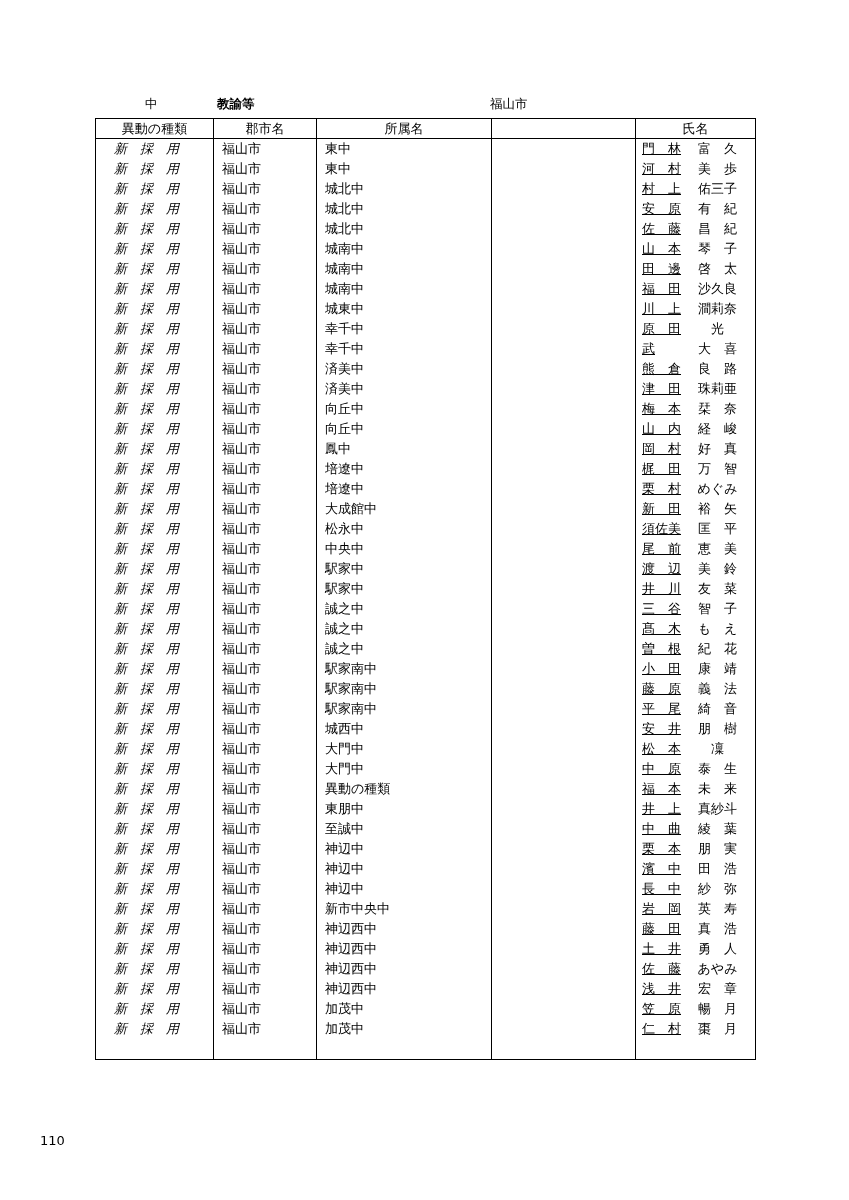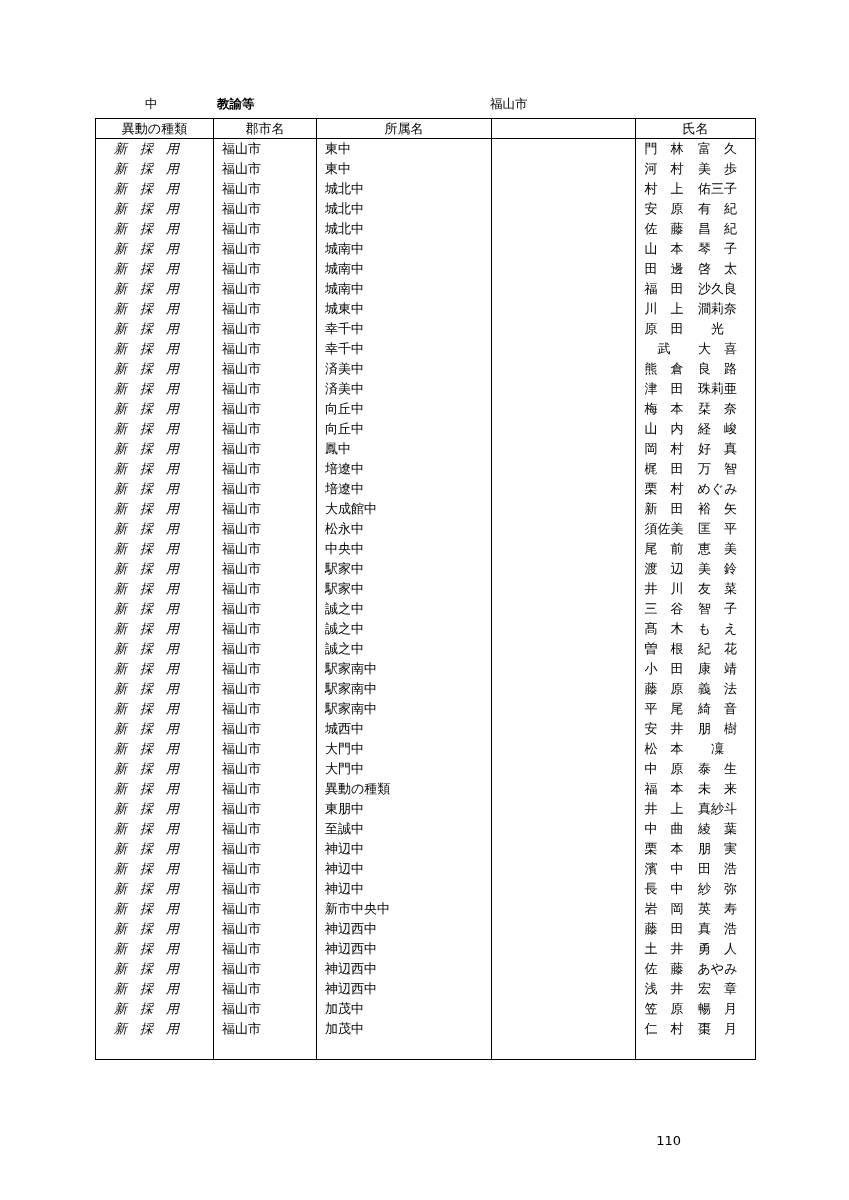--- a/index.html
+++ b/index.html
@@ -93,37 +93,39 @@
     white-space: nowrap;
   }
   .name-cell {
     display: flex;
     box-sizing: border-box;
     padding: 0 6px 0 6px;
     white-space: nowrap;
   }
   .name-cell .surname {
     width: 44px;
-    text-align: center;
+    text-align: left;
+    text-decoration: underline;
   }
   .name-cell .given {
     flex: 1;
     text-align: center;
     letter-spacing: 0px;
   }
   .blank-row td { height: 20px; }
 
   
   .page-number {
     position: absolute;
     left: 0;
     top: 1133px;
     width: 681px;
-    text-align: right;
+    text-align: left;
     font-size: 13px;
+    padding-left: 40px;
   }
 </style>
 </head>
 <body>
 
 <div class="page">
 
   <div class="pre-header">
     <span class="ph-a">中</span>
     <span class="ph-b">教諭等</span>

